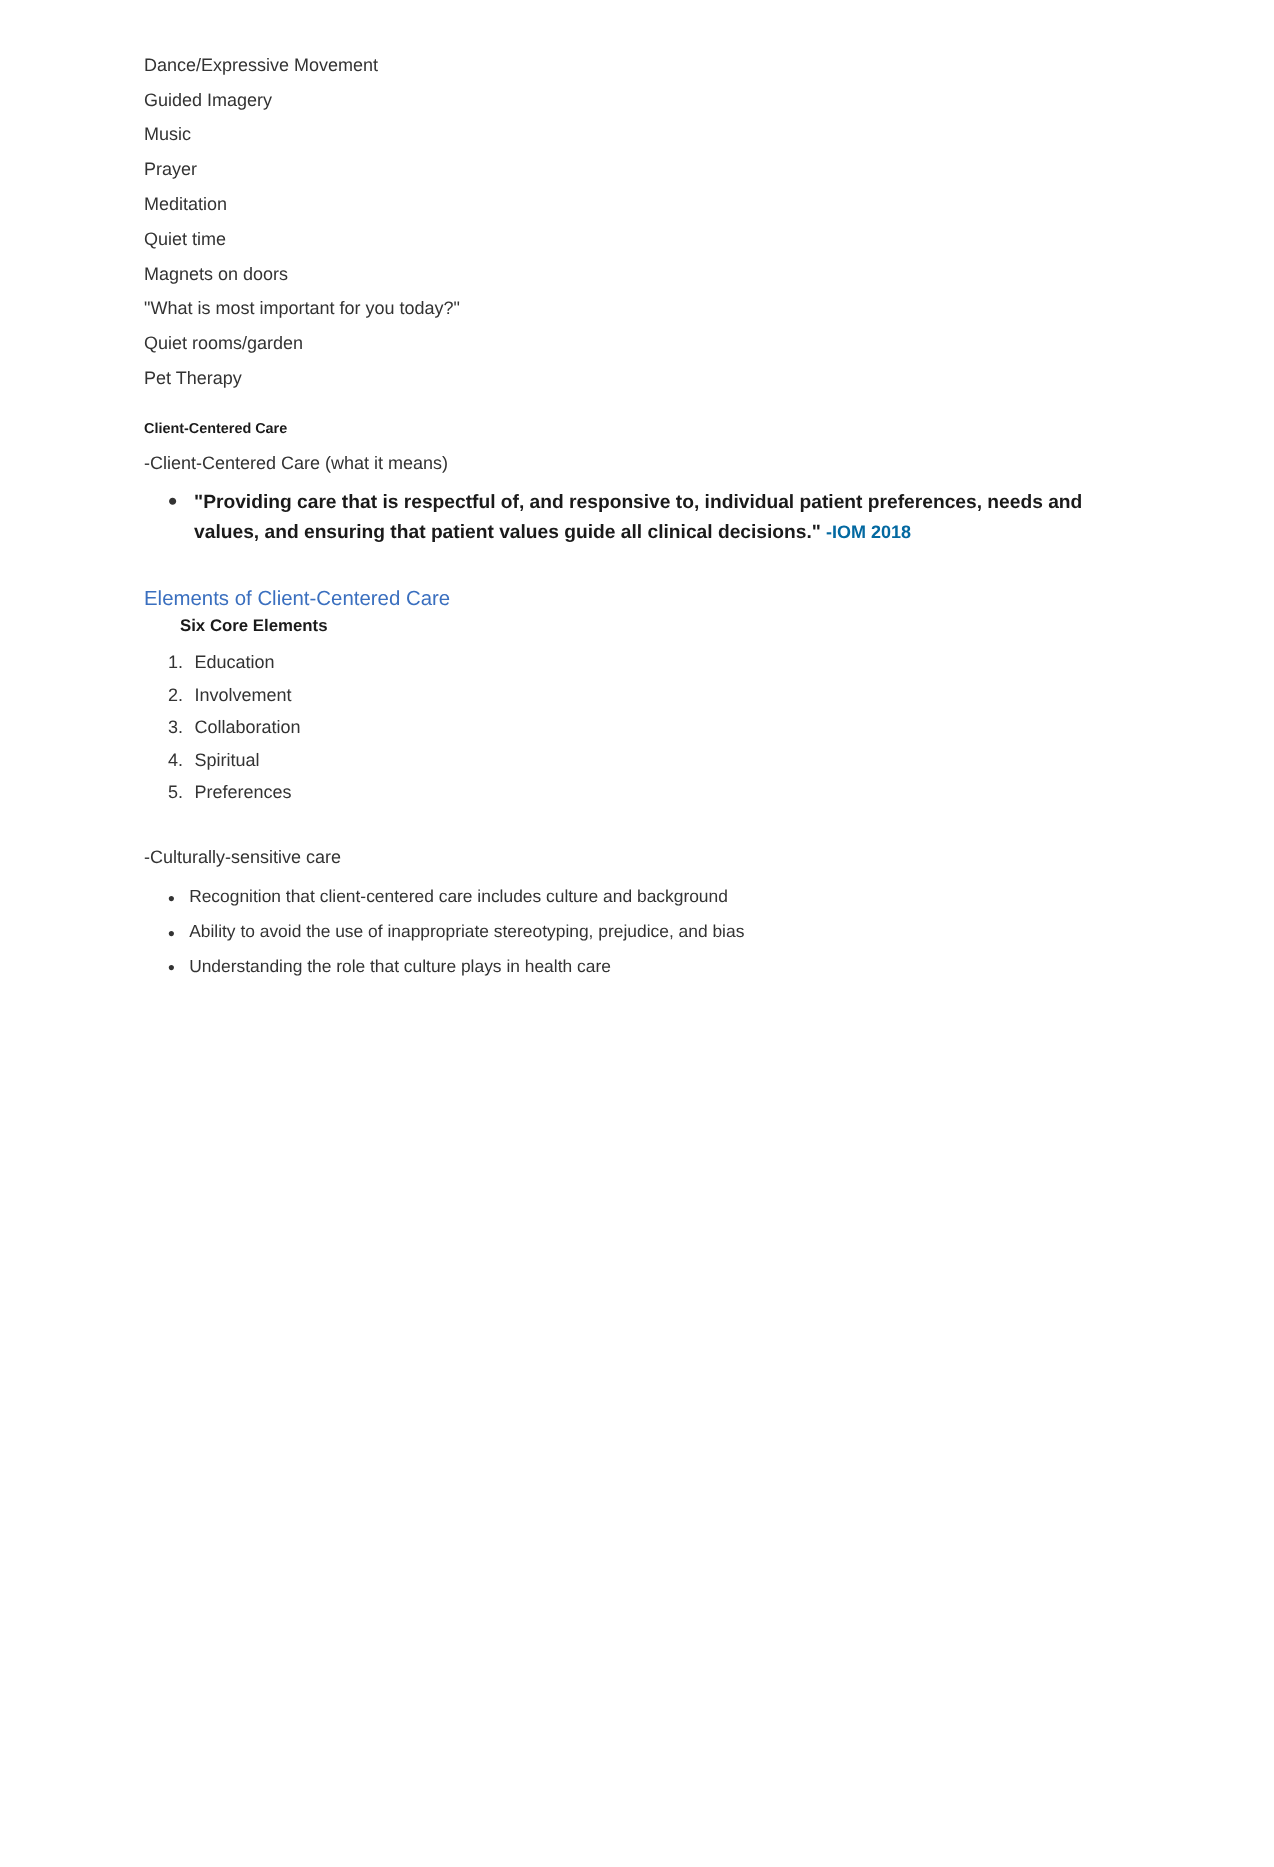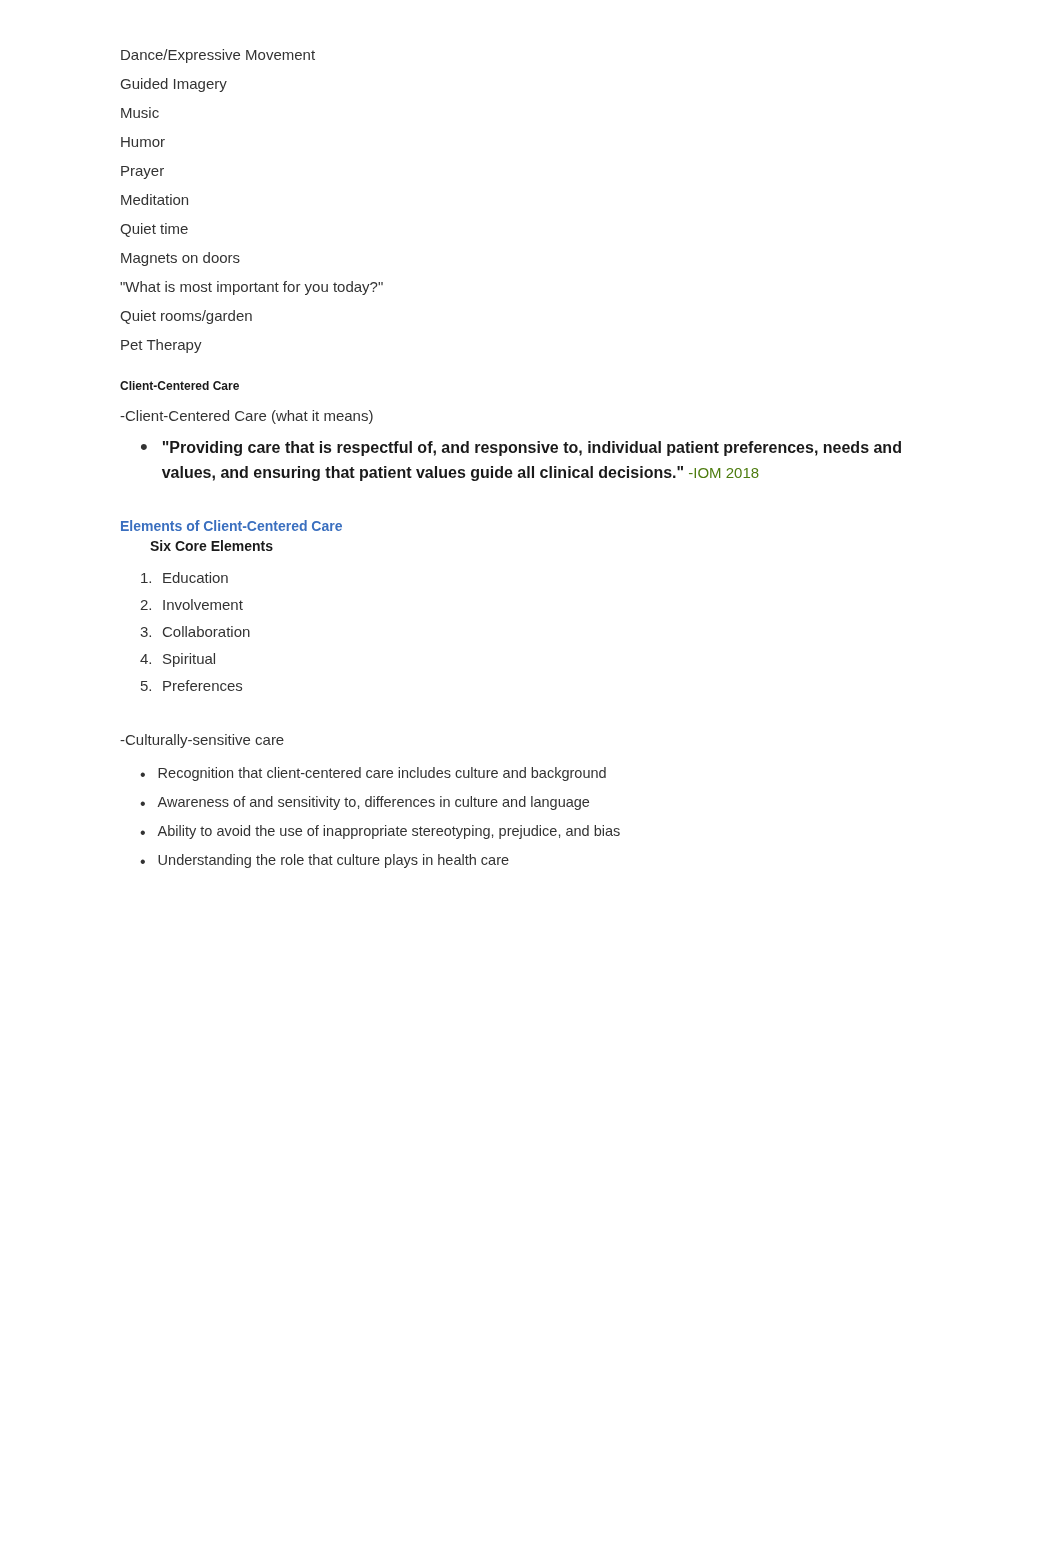--- a/index.html
+++ b/index.html
@@ -48,28 +48,28 @@
       margin-top: -2px;
       color: #333;
     }
     .quote-text {
       font-size: 16px;
       font-weight: bold;
       color: #1a1a1a;
       line-height: 1.55;
     }
     .quote-attribution {
-      font-weight: normal;
+      font-weight: bold;
       font-size: 15px;
-      color: #4d7c0f;
+      color: #0369a1;
     }
     .elements-heading {
-      font-size: 14px;
+      font-size: 17px;
       color: #3a6fbf;
-      font-weight: bold;
+      font-weight: normal;
       margin-bottom: 4px;
       margin-top: 32px;
     }
     .sub-heading {
       font-size: 14px;
       font-weight: bold;
       color: #1a1a1a;
       margin-left: 30px;
       margin-bottom: 10px;
     }
@@ -114,21 +114,20 @@
       margin-top: 1px;
     }
   </style>
 </head>
 <body>
 
 <div class="top-list">
 <div class="top-list-item">Dance/Expressive Movement</div>
     <div class="top-list-item">Guided Imagery</div>
     <div class="top-list-item">Music</div>
-    <div class="top-list-item">Humor</div>
     <div class="top-list-item">Prayer</div>
     <div class="top-list-item">Meditation</div>
     <div class="top-list-item">Quiet time</div>
     <div class="top-list-item">Magnets on doors</div>
     <div class="top-list-item">"What is most important for you today?"</div>
     <div class="top-list-item">Quiet rooms/garden</div>
     <div class="top-list-item">Pet Therapy</div>
   </div>
 
 <div class="client-centered-section">
@@ -152,17 +151,16 @@
       <li><span class="num">3.</span>Collaboration</li>
       <li><span class="num">4.</span>Spiritual</li>
       <li><span class="num">5.</span>Preferences</li>
     </ol>
 </div>
 
 <div class="culture-section">
   <p class="culture-intro">-Culturally-sensitive care</p>
   <ul class="bullet-list">
   <li>Recognition that client-centered care includes culture and background</li>
-      <li>Awareness of and sensitivity to, differences in culture and language</li>
       <li>Ability to avoid the use of inappropriate stereotyping, prejudice, and bias</li>
       <li>Understanding the role that culture plays in health care</li>
     </ul>
 </div>
 
 </body></html>

